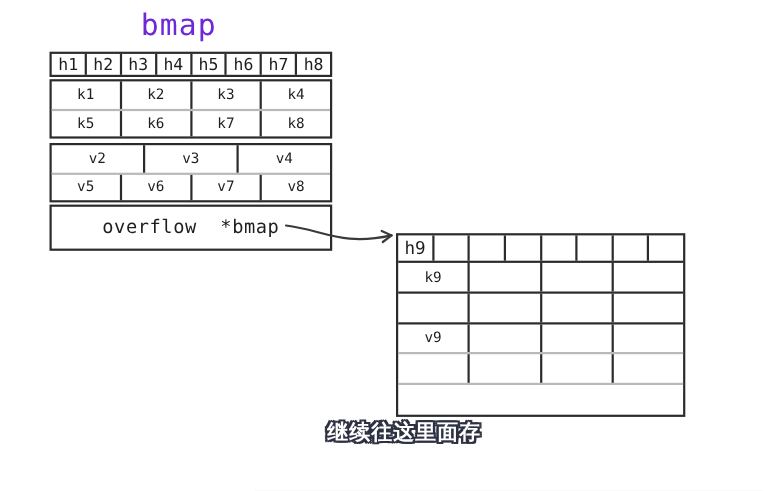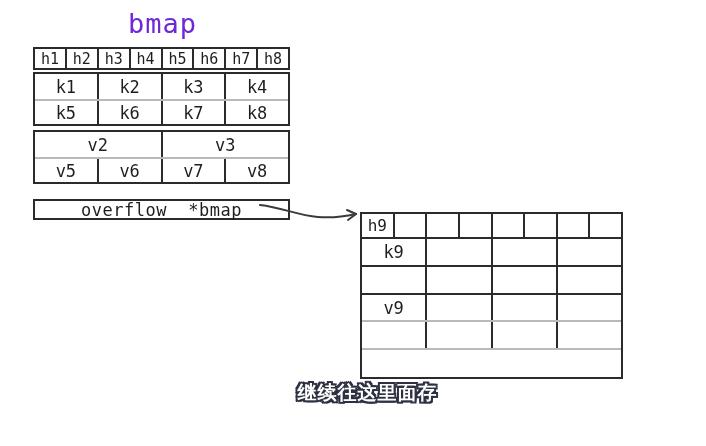--- a/index.html
+++ b/index.html
@@ -12,37 +12,37 @@
   #stage{
     position:relative;width:706px;height:446px;background:var(--bg);
     overflow:hidden;color:#1e1e1e;
   }
   
   .diagram-title{
     position:absolute;left:110px;top:8px;width:105px;text-align:center;
     font-size:27px;color:#6d28d9;letter-spacing:1px;
   }
   
-  .ltable{position:absolute;left:33px;top:47px;width:257px;}
+  .ltable{position:absolute;left:45px;top:47px;width:257px;}
   .hash-row{
     display:flex;height:23px;border:2px solid var(--ink);background:var(--bg);
   }
   .hash-row .cell{font-size:15px;}
   .block{border:2px solid var(--ink);background:var(--bg);}
   .block.keys{margin-top:2px;}
   .block.values{margin-top:4px;}
   .brow{display:flex;height:25px;}
   .brow + .brow{border-top:2px solid var(--light);}
   .cell{
     flex:1;display:flex;align-items:center;justify-content:center;
-    font-size:17px;border-left:2px solid var(--ink);white-space:pre;
+    font-size:13px;border-left:2px solid var(--ink);white-space:pre;
   }
   .cell:first-child{border-left:none;}
   .overflow-row{
-    margin-top:15px;height:21px;border:2px solid var(--ink);background:var(--bg);
+    margin-top:2px;height:42px;border:2px solid var(--ink);background:var(--bg);
     display:flex;align-items:center;justify-content:center;
     font-size:17px;white-space:pre;letter-spacing:.5px;
   }
   
   .rtable{
     position:absolute;left:360px;top:212px;width:263px;
     border:2px solid var(--ink);background:var(--bg);
   }
   .rrow{display:flex;}
   .rrow + .rrow{border-top:2px solid var(--ink);}
@@ -96,20 +96,21 @@
         <div class="cell">k6</div>
         <div class="cell">k7</div>
         <div class="cell">k8</div>
       </div>
     </div>
 
     <div class="block values">
       <div class="brow">
         <div class="cell">v2</div>
         <div class="cell">v3</div>
+        <div class="cell">v4</div>
       </div>
       <div class="brow">
         <div class="cell">v5</div>
         <div class="cell">v6</div>
         <div class="cell">v7</div>
         <div class="cell">v8</div>
       </div>
     </div>
 
     <div class="overflow-row">overflow  *bmap</div>

